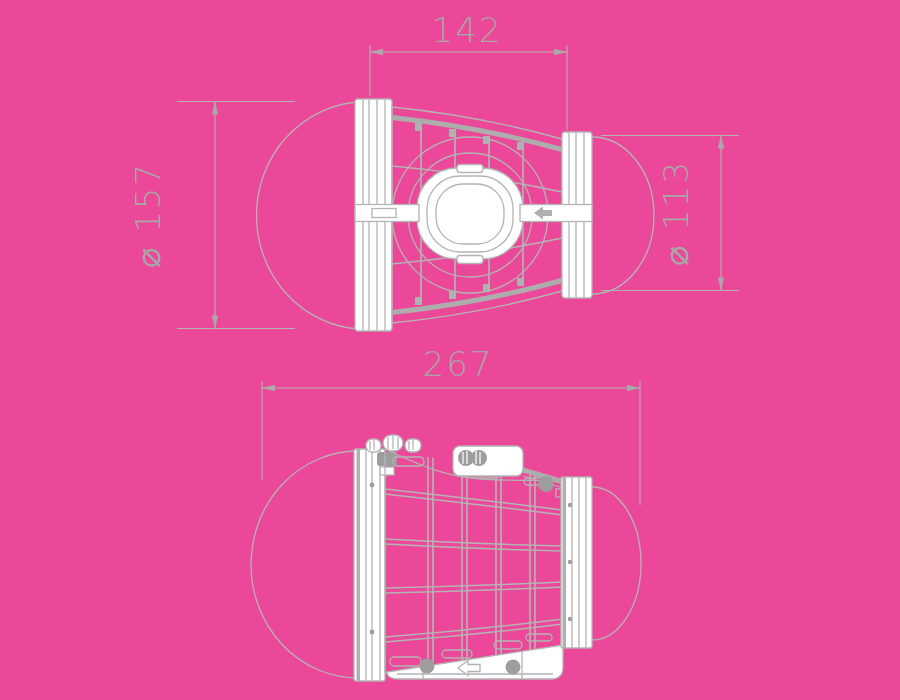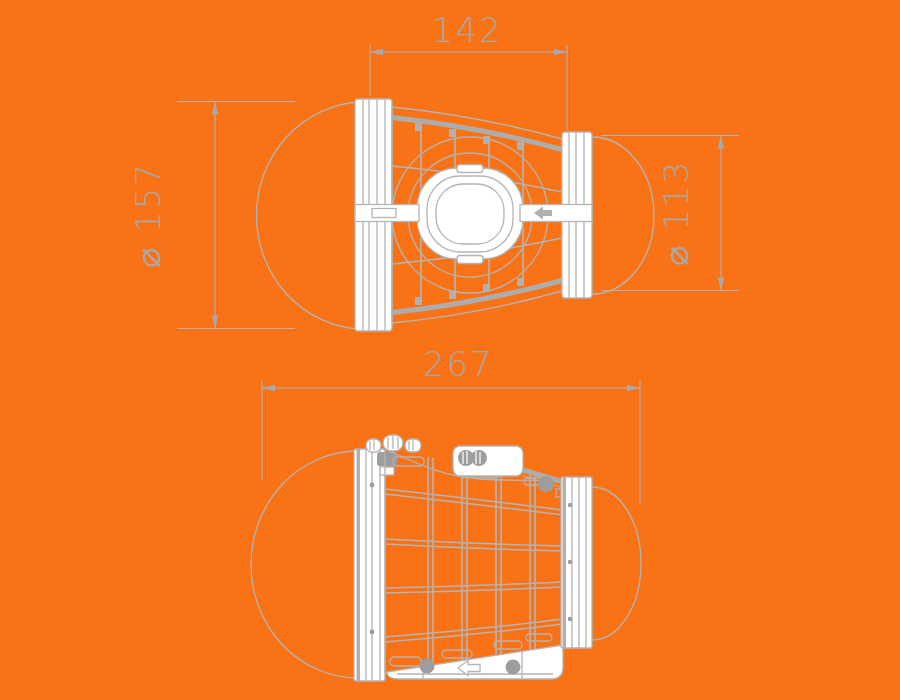--- a/index.html
+++ b/index.html
@@ -1,16 +1,16 @@
 <!DOCTYPE html>
 <html><head>
 <meta charset="utf-8">
 <style>
   html,body{margin:0;padding:0;background:#ffffff;}
-  .page{position:relative;width:900px;height:700px;background:#f97316;overflow:hidden;
+  .page{position:relative;width:900px;height:700px;background:#ec4899;overflow:hidden;
         font-family:"DejaVu Sans","Liberation Sans",sans-serif;}
   svg{display:block;}
   .ln{fill:none;stroke:#b4b4b4;stroke-width:1.3;}
   .ln2{fill:none;stroke:#b4b4b4;stroke-width:1.6;}
   .wln{fill:#ffffff;stroke:#b4b4b4;stroke-width:1.3;}
   .thick{fill:none;stroke:#adadad;stroke-width:5;}
   .gfill{fill:#9d9d9d;stroke:none;}
   .gfill2{fill:#b0b0b0;stroke:none;}
   .wstroke{stroke:#ffffff;stroke-width:1.2;fill:none;}
   .dim{fill:none;stroke:#b2b2b2;stroke-width:1.1;}

